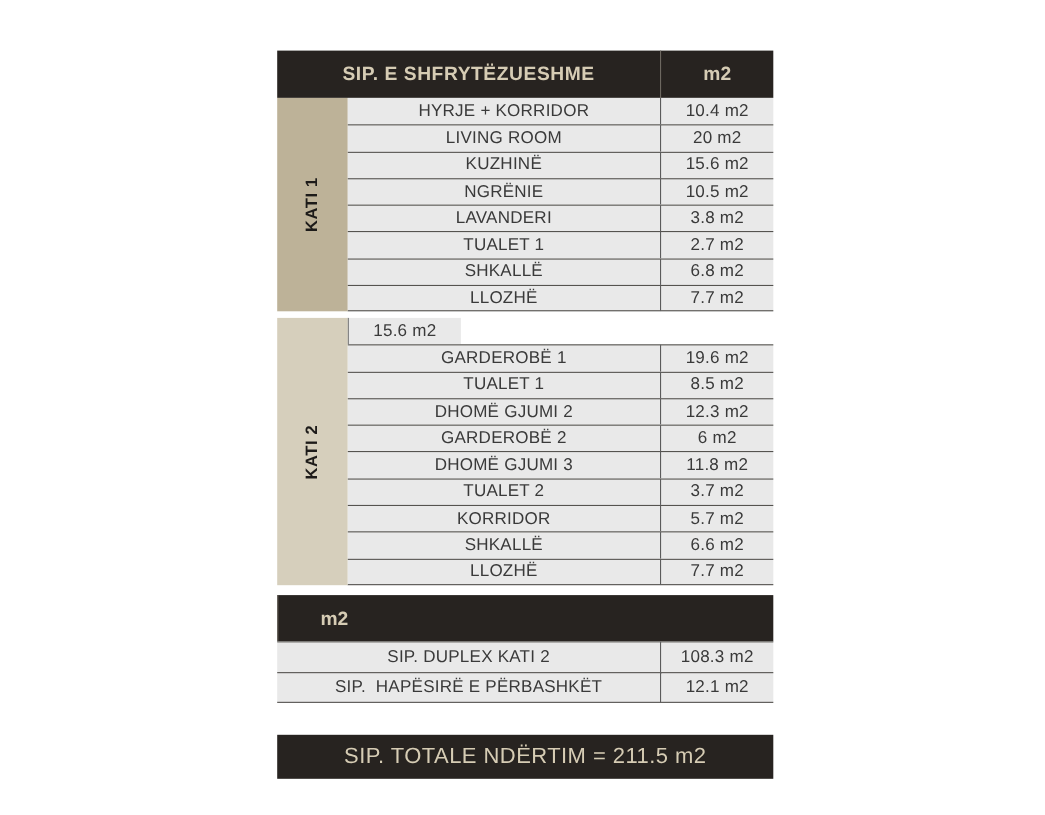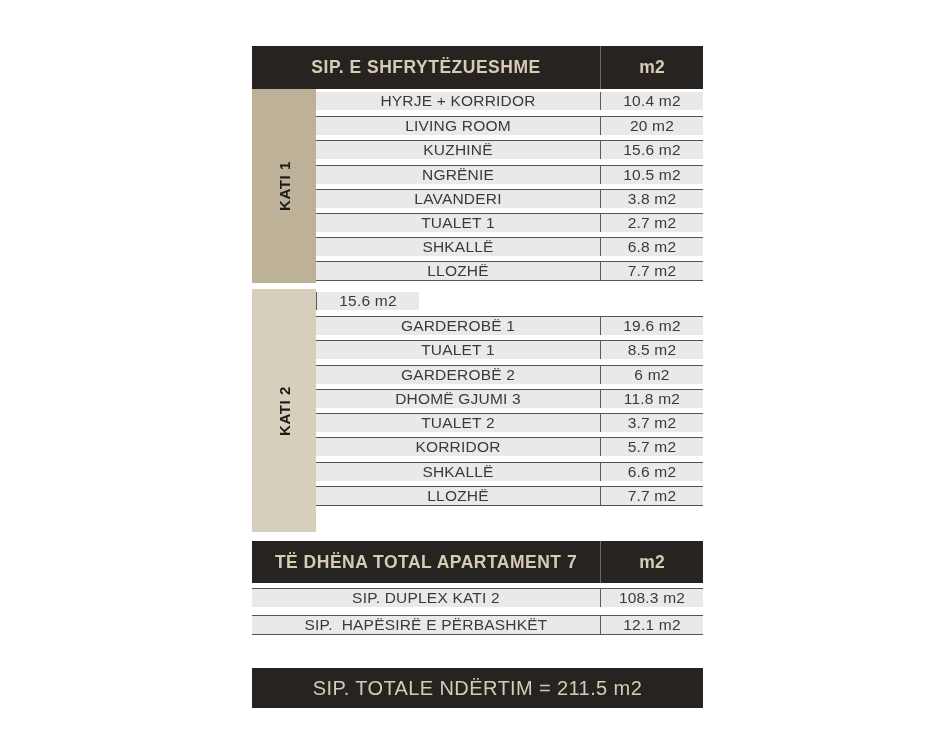--- a/index.html
+++ b/index.html
@@ -75,21 +75,20 @@
     display: flex;
     align-items: center;
     justify-content: center;
     background: #e9e9e9;
     border-left: 1.6px solid #5b5b5b;
     box-sizing: border-box;
   }
 
   .datarow {
     height: 24.3px;
-    align-items: center;
   }
   .datarow .namecell,
   .datarow .valcell {
     border-top: 1.5px solid #55534f;
     box-sizing: border-box;
   }
   .datarow.first .namecell,
   .datarow.first .valcell {
     border-top: none;
   }
@@ -226,20 +225,25 @@
         <div class="namecell">GARDEROBË 1</div>
         <div class="valcell">19.6 m2</div>
       </div>
       <div class="row datarow">
         <div class="katicell kati-spacer"></div>
         <div class="namecell">TUALET 1</div>
         <div class="valcell">8.5 m2</div>
       </div>
       <div class="row datarow">
         <div class="katicell kati-spacer"></div>
+        <div class="namecell">DHOMË GJUMI 2</div>
+        <div class="valcell">12.3 m2</div>
+      </div>
+      <div class="row datarow">
+        <div class="katicell kati-spacer"></div>
         <div class="namecell">GARDEROBË 2</div>
         <div class="valcell">6 m2</div>
       </div>
       <div class="row datarow">
         <div class="katicell kati-spacer"></div>
         <div class="namecell">DHOMË GJUMI 3</div>
         <div class="valcell">11.8 m2</div>
       </div>
       <div class="row datarow">
         <div class="katicell kati-spacer"></div>
@@ -257,21 +261,20 @@
         <div class="valcell">6.6 m2</div>
       </div>
       <div class="row datarow last">
         <div class="katicell kati-spacer"></div>
         <div class="namecell">LLOZHË</div>
         <div class="valcell">7.7 m2</div>
       </div>
     </div>
 
   <div class="hdrbar" id="hdr-total">
-    <div class="hdr-title">TË DHËNA TOTAL APARTAMENT 7</div>
     <div class="hdr-unit">m2</div>
   </div>
 
   <div class="tbl" id="blk-total">
       <div class="row datarow" style="height: 28px;">
         <div class="namecell">SIP. DUPLEX KATI 2</div>
         <div class="valcell">108.3 m2</div>
       </div>
       <div class="row datarow last" style="height: 28px;">
         <div class="namecell">SIP.  HAPËSIRË E PËRBASHKËT</div>

